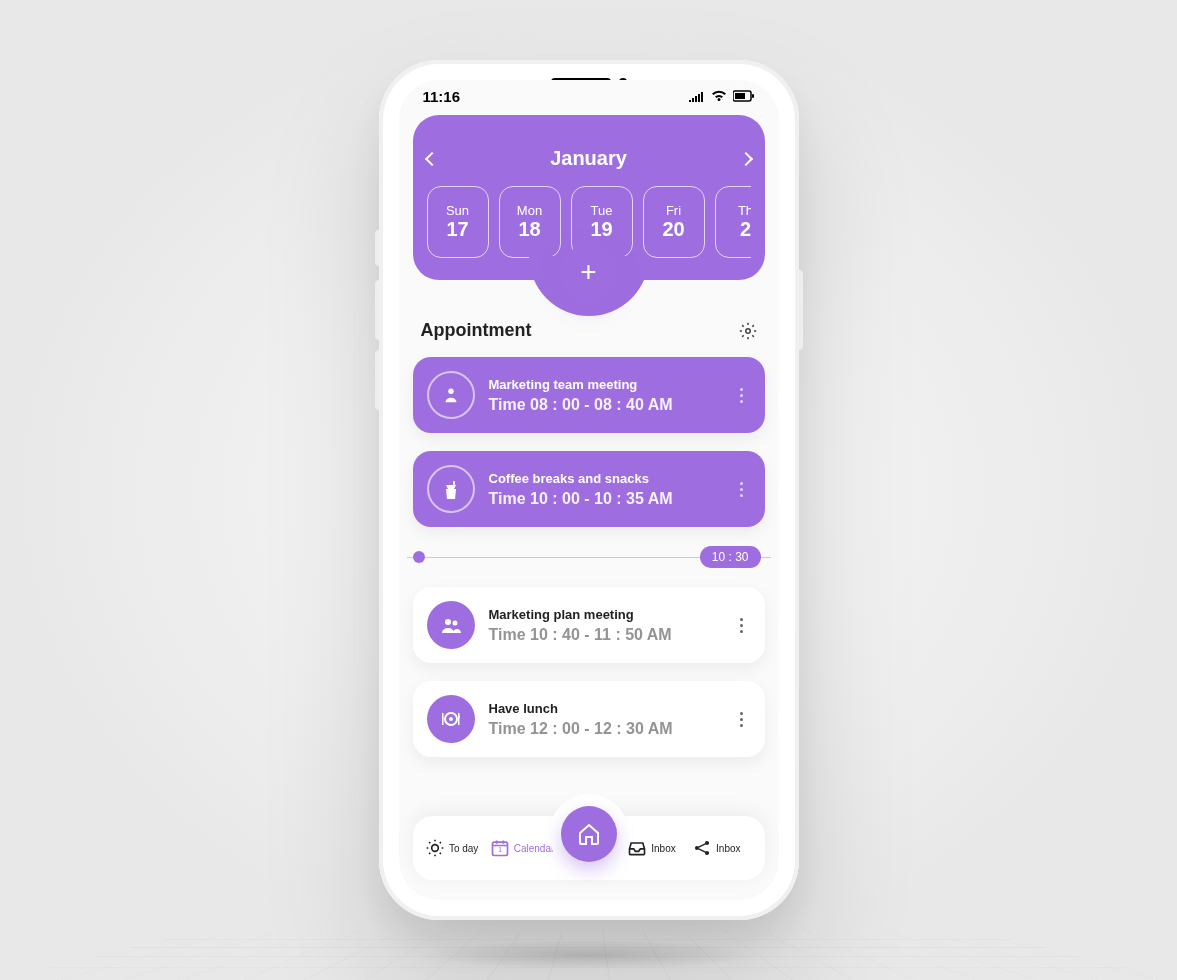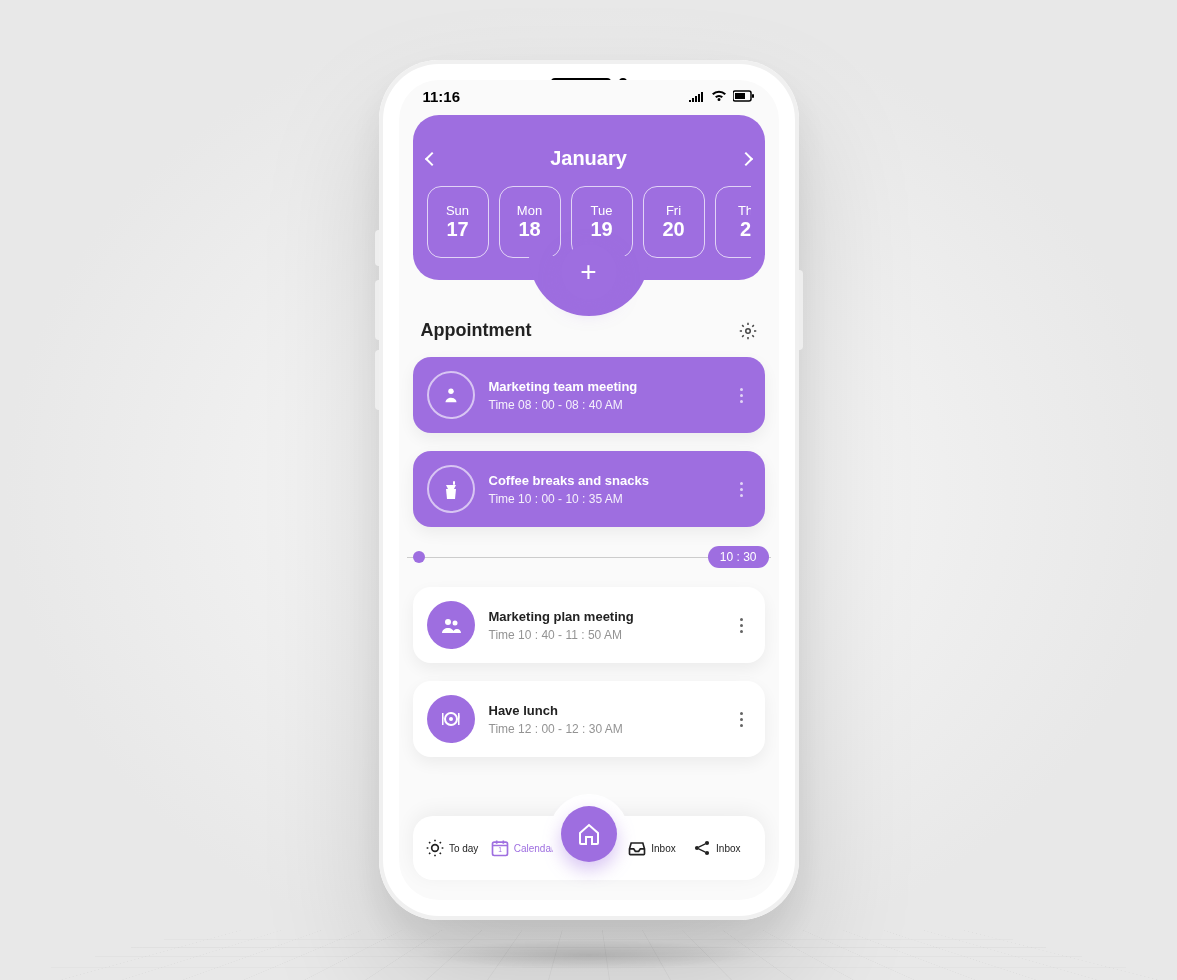--- a/index.html
+++ b/index.html
@@ -93,34 +93,34 @@
 }
 .appt-card.purple { background: #9e6ee0; color: #fff; }
 .appt-card.white { background: #fff; color: #222; }
 .appt-icon {
   width: 48px; height: 48px; border-radius: 50%; display: flex;
   align-items: center; justify-content: center; flex-shrink: 0;
 }
 .appt-card.purple .appt-icon { border: 2px solid rgba(255,255,255,0.6); }
 .appt-card.white .appt-icon { background: #9e6ee0; }
 .appt-text .title { font-size: 13px; font-weight: 700; margin-bottom: 4px; }
-.appt-text .time { font-size: 12px; opacity: 0.9; }
+.appt-text .time { font-size: 16px; opacity: 0.9; font-weight: bold; }
 .appt-card.white .appt-text .time { color: #888; }
 .appt-more { margin-left: auto; display: flex; flex-direction: column; gap: 3px; cursor: pointer; padding: 8px; }
 .appt-more span { width: 3px; height: 3px; background: currentColor; border-radius: 50%; opacity: 0.7; }
 .timeline {
   position: relative; height: 24px; margin: 0 -6px 18px -6px;
   display: flex; align-items: center;
 }
 .timeline-line { position: absolute; left: 0; right: 0; top: 50%; height: 1px; background: #ccc; }
 .timeline-dot { position: absolute; left: 6px; width: 12px; height: 12px; background: #9e6ee0; border-radius: 50%; top: 50%; transform: translateY(-50%); }
 .timeline-pill {
   margin-left: auto; background: #9e6ee0; color: #fff; font-size: 12px;
   padding: 4px 12px; border-radius: 12px; position: relative; z-index: 1;
-  margin-right: 2px;
+  margin-right: 10px;
 }
 .bottom-nav {
   position: absolute; bottom: 20px; left: 14px; right: 14px; height: 64px;
   background: #fff; border-radius: 20px; box-shadow: 0 -4px 20px rgba(0,0,0,0.06);
   display: flex; align-items: center; justify-content: space-around;
   padding: 0 10px;
 }
 .nav-item { display: flex; align-items: center; gap: 4px; font-size: 10px; color: #222; cursor: pointer; width: 60px; }
 .nav-item.active { color: #9e6ee0; }
 .nav-item .nav-icon { width: 20px; height: 20px; }

